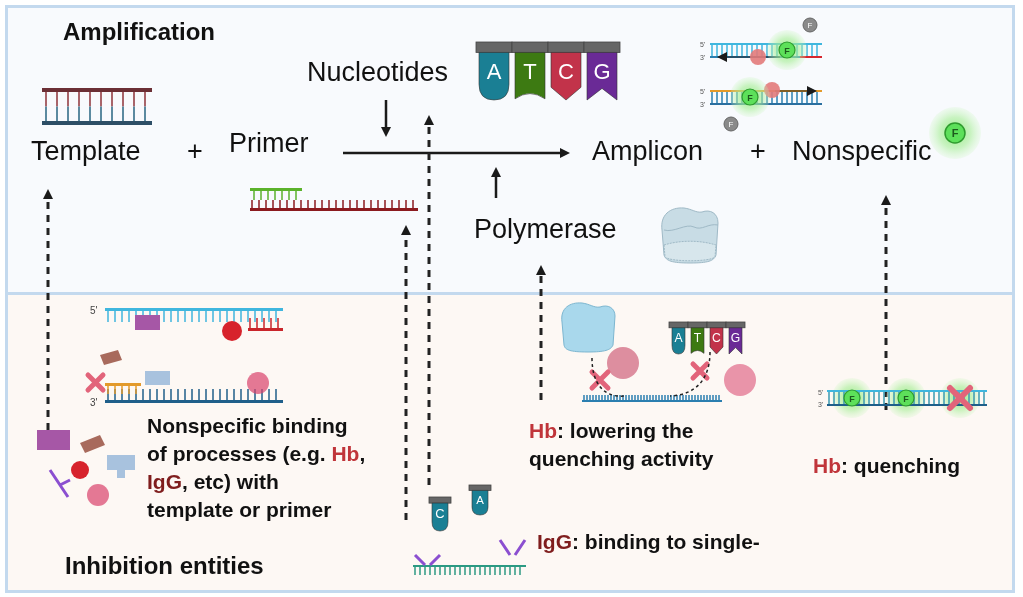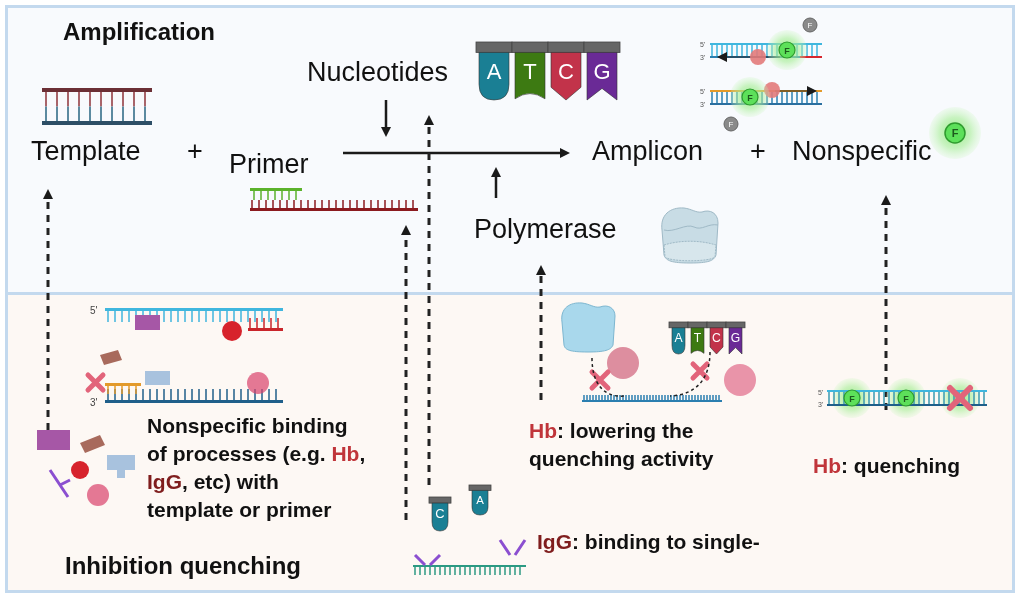--- a/index.html
+++ b/index.html
@@ -458,21 +458,21 @@
     <circle cx="906" cy="398" r="8" fill="#5de05a" stroke="#2e9a2e" stroke-width="1.2"></circle>
     <text x="906" y="402" font-size="9" text-anchor="middle" font-weight="700" fill="#1d5a1d" font-family="Liberation Sans, sans-serif">F</text>
     <path d="M950,388 l20,20 M970,388 l-20,20" stroke="#e2647a" stroke-width="6" stroke-linecap="round"></path>
   </g>
 </svg>
 
 <div class="label heading" style="left:63px; top:18px;">Amplification</div>
 <div class="label big" style="left:307px; top:57px;">Nucleotides</div>
 <div class="label big" style="left:31px; top:136px;">Template</div>
 <div class="label big" style="left:187px; top:136px;">+</div>
-<div class="label big" style="left:229px; top:149px;">Primer</div>
+<div class="label big" style="left:229px; top:128px;">Primer</div>
 <div class="label big" style="left:592px; top:136px;">Amplicon</div>
 <div class="label big" style="left:750px; top:136px;">+</div>
 <div class="label big" style="left:792px; top:136px;">Nonspecific</div>
 <div class="label big" style="left:474px; top:214px;">Polymerase</div>
 
 <div class="label desc" style="left:147px; top:412px; width:240px;">
   <span>Nonspecific binding</span><br>
   <span>of processes (e.g. </span><span class="red">Hb</span><span>,</span><br>
   <span class="blue">IgG</span><span>, etc) with</span><br>
   <span>template or primer</span>
@@ -484,13 +484,13 @@
 </div>
 
 <div class="label desc" style="left:537px; top:528px; width:260px;">
   <span class="blue">IgG</span><span>: binding to single-</span><br>
 </div>
 
 <div class="label desc" style="left:813px; top:452px; width:200px;">
   <span class="red">Hb</span><span>: quenching</span><br>
 </div>
 
-<div class="label heading" style="left:65px; top:552px;">Inhibition quenching</div>
+<div class="label heading" style="left:65px; top:552px;">Inhibition entities</div>
 
 </body></html>

